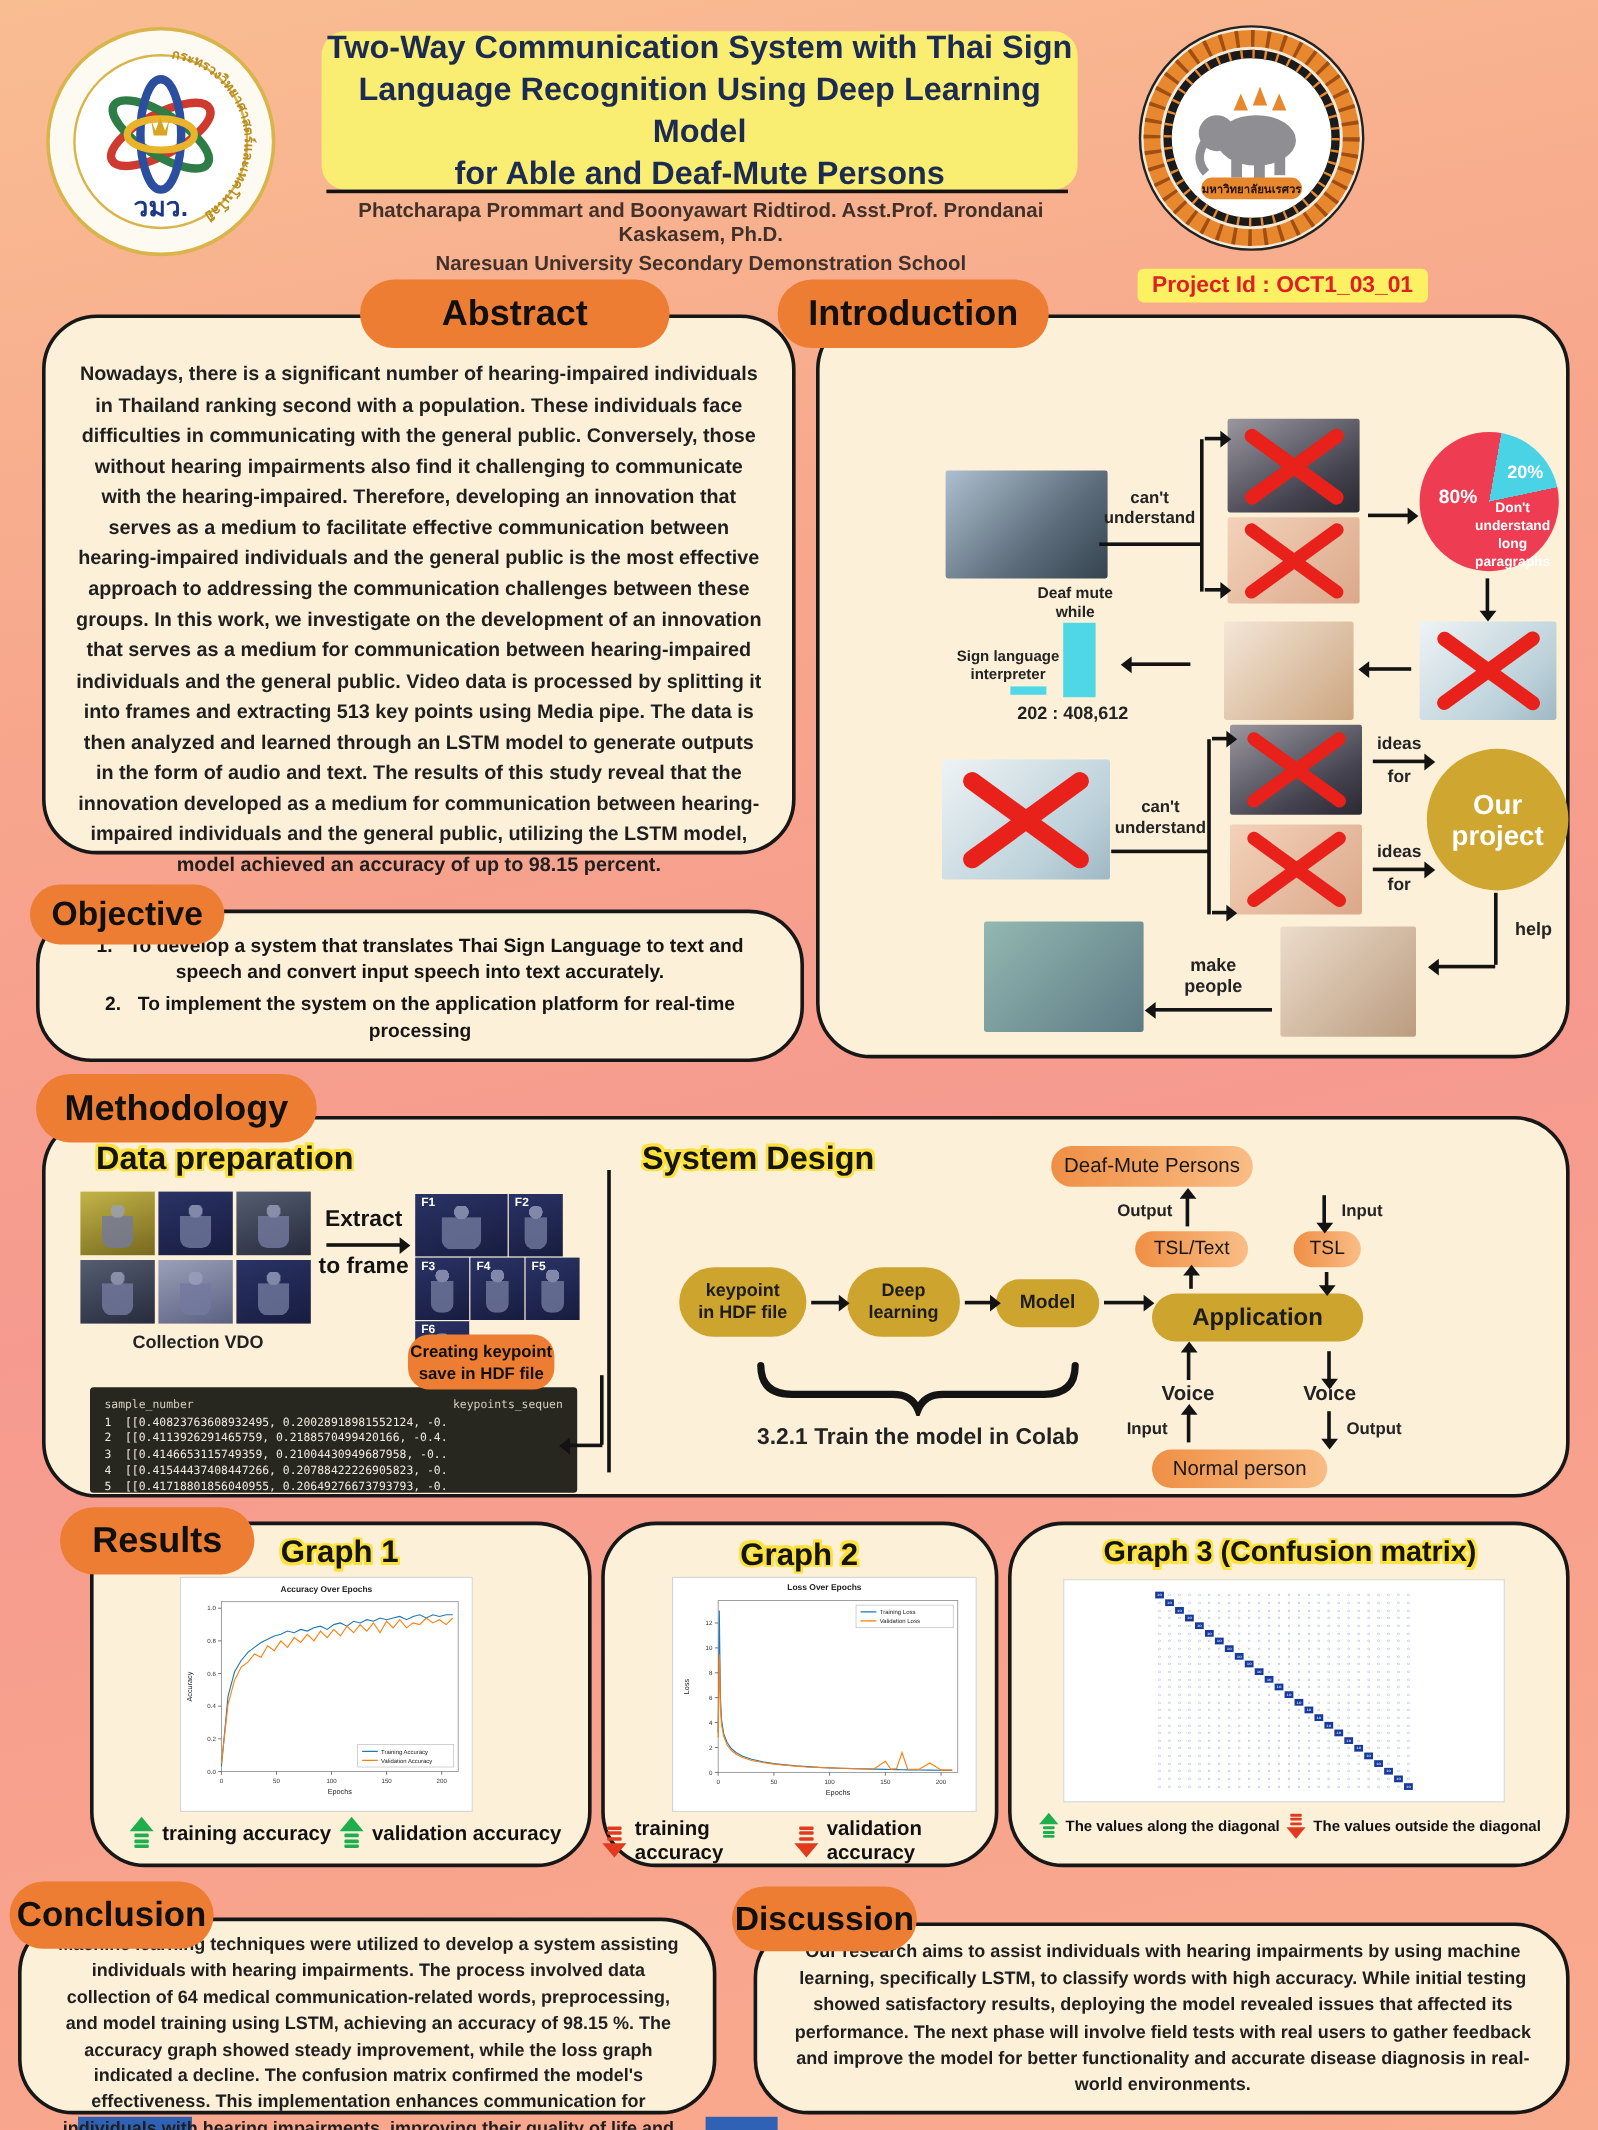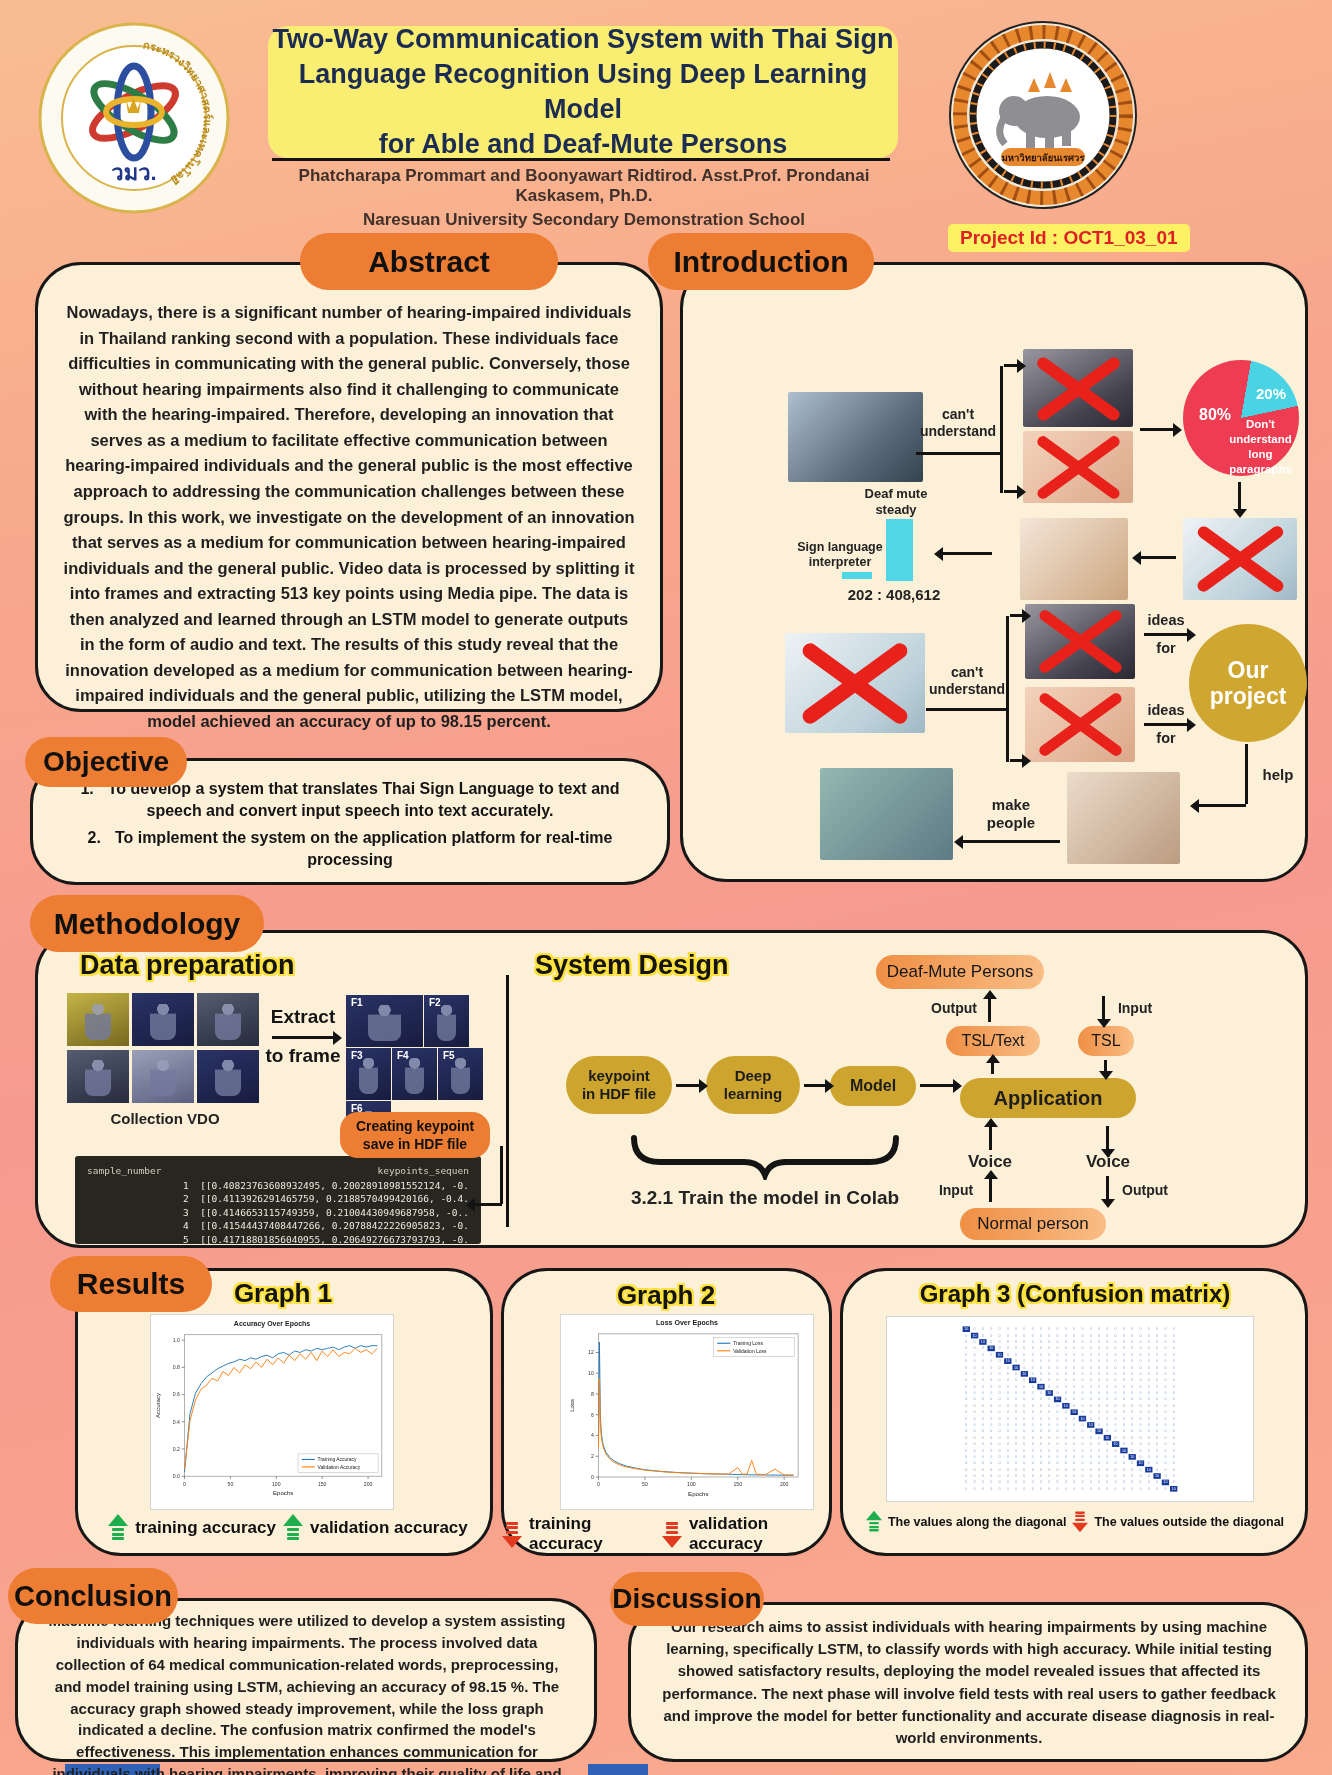--- a/index.html
+++ b/index.html
@@ -42,21 +42,21 @@
     font-weight:bold;color:#1d1d1d;white-space:pre-line;line-height:1.2;z-index:3;}
   .onode{position:absolute;background:linear-gradient(90deg,#ef8f45,#f9bd85);display:flex;align-items:center;justify-content:center;
     text-align:center;color:#161616;z-index:3;border-radius:17px;}
   .hl{position:absolute;font-weight:bold;color:#141414;z-index:3;
     text-shadow:2px 2px 0 #fde23d,-2px -2px 0 #fde23d,2px -2px 0 #fde23d,-2px 2px 0 #fde23d,0 2px 0 #fde23d,0 -2px 0 #fde23d,2px 0 0 #fde23d,-2px 0 0 #fde23d;}
   .chartbox{position:absolute;background:#fff;border:1px solid #d5d5d5;z-index:3;}
   .chartbox svg{display:block;width:100%;height:100%;}
   .codebox{position:absolute;background:#27261f;color:#efeadf;font-family:"DejaVu Sans Mono",monospace;
     border-radius:3px;padding:8px 12px;box-sizing:border-box;font-size:9.5px;line-height:13.5px;z-index:3;}
   .codebox .hdr{display:flex;justify-content:space-between;color:#d6d0bd;margin-bottom:1px;}
-  .codebox .crow{white-space:pre;text-align:right;}
+  .codebox .crow{white-space:pre;}
   .vgrid{position:absolute;display:flex;flex-wrap:wrap;z-index:3;}
   .thumb{position:relative;background:linear-gradient(160deg,#2a3366,#171c3f);}
   .thumb.olive{background:linear-gradient(160deg,#c3b447,#77681f);}
   .thumb.gray{background:linear-gradient(160deg,#555d70,#262b3d);}
   .thumb.light{background:linear-gradient(160deg,#9aa0b8,#5a6080);}
   .thumb::after{content:'';position:absolute;left:29%;top:20%;width:42%;height:68%;opacity:.8;
     background:radial-gradient(circle at 50% 14%,#9aa0bd 0 17%,transparent 18%),linear-gradient(transparent 26%,#737a9e 27%);
     border-radius:8px;}
   .thumb .fl{position:absolute;top:2px;left:5px;color:#fff;font-weight:bold;font-size:10px;z-index:2;}
   .sarr{position:relative;width:20px;height:27px;display:inline-block;flex:none;}
@@ -154,21 +154,21 @@
 long paragraphs</span>
   </div>
   <div class="arr-d" style="left:1238px;top:482px;height:28px;"></div>
 
   <div class="photo ph-doctor xed" style="left:1183px;top:518px;width:114px;height:82px;"></div>
   <div class="arr-l" style="left:1140px;top:556px;width:36px;"></div>
   <div class="photo ph-interp" style="left:1020px;top:518px;width:108px;height:82px;"></div>
   <div class="arr-l" style="left:942px;top:552px;width:50px;"></div>
 
   <div class="ilabel" style="left:842px;top:486px;width:108px;font-size:13px;">Deaf mute
-steady</div>
+while</div>
   <div class="cyanbar" style="left:886px;top:519px;width:27px;height:62px;"></div>
   <div class="ilabel" style="left:793px;top:540px;width:94px;font-size:12.5px;">Sign language
 interpreter</div>
   <div class="cyanbar" style="left:842px;top:572px;width:30px;height:7px;"></div>
   <div class="ilabel" style="left:838px;top:586px;width:112px;font-size:15px;">202 : 408,612</div>
 
   <div class="photo ph-doctor xed" style="left:785px;top:633px;width:140px;height:100px;"></div>
   <div class="ilabel" style="left:924px;top:664px;width:86px;font-size:14px;">can't
 understand</div>
   <div class="line" style="left:926px;top:708px;width:82px;height:3px;"></div>
@@ -247,21 +247,21 @@
         <span class="fl">F4</span>
       </div>
     <div class="thumb" style="width:45px;height:52px;">
         <span class="fl">F5</span>
       </div>
     <div class="thumb" style="width:45px;height:52px;">
         <span class="fl">F6</span>
       </div>
   </div>
 
-  <div class="pill" style="left:340px;top:1112px;width:150px;height:46px;font-size:14px;border-radius:18px;white-space:pre-line;text-align:center;line-height:1.3;">Creating keypoint
+  <div class="pill" style="left:340px;top:1112px;width:122px;height:46px;font-size:14px;border-radius:18px;white-space:pre-line;text-align:center;line-height:1.3;">Creating keypoint
 save in HDF file</div>
   <div class="line" style="left:500px;top:1146px;width:3px;height:58px;"></div>
   <div class="arr-l" style="left:474px;top:1203px;width:28px;"></div>
 
   <div class="codebox" style="left:75px;top:1156px;width:406px;height:88px;">
     <div class="hdr">
       <span>sample_number</span>
       <span>keypoints_sequen</span>
     </div>
     <div class="crow">1  [[0.40823763608932495, 0.20028918981552124, -0.</div>

